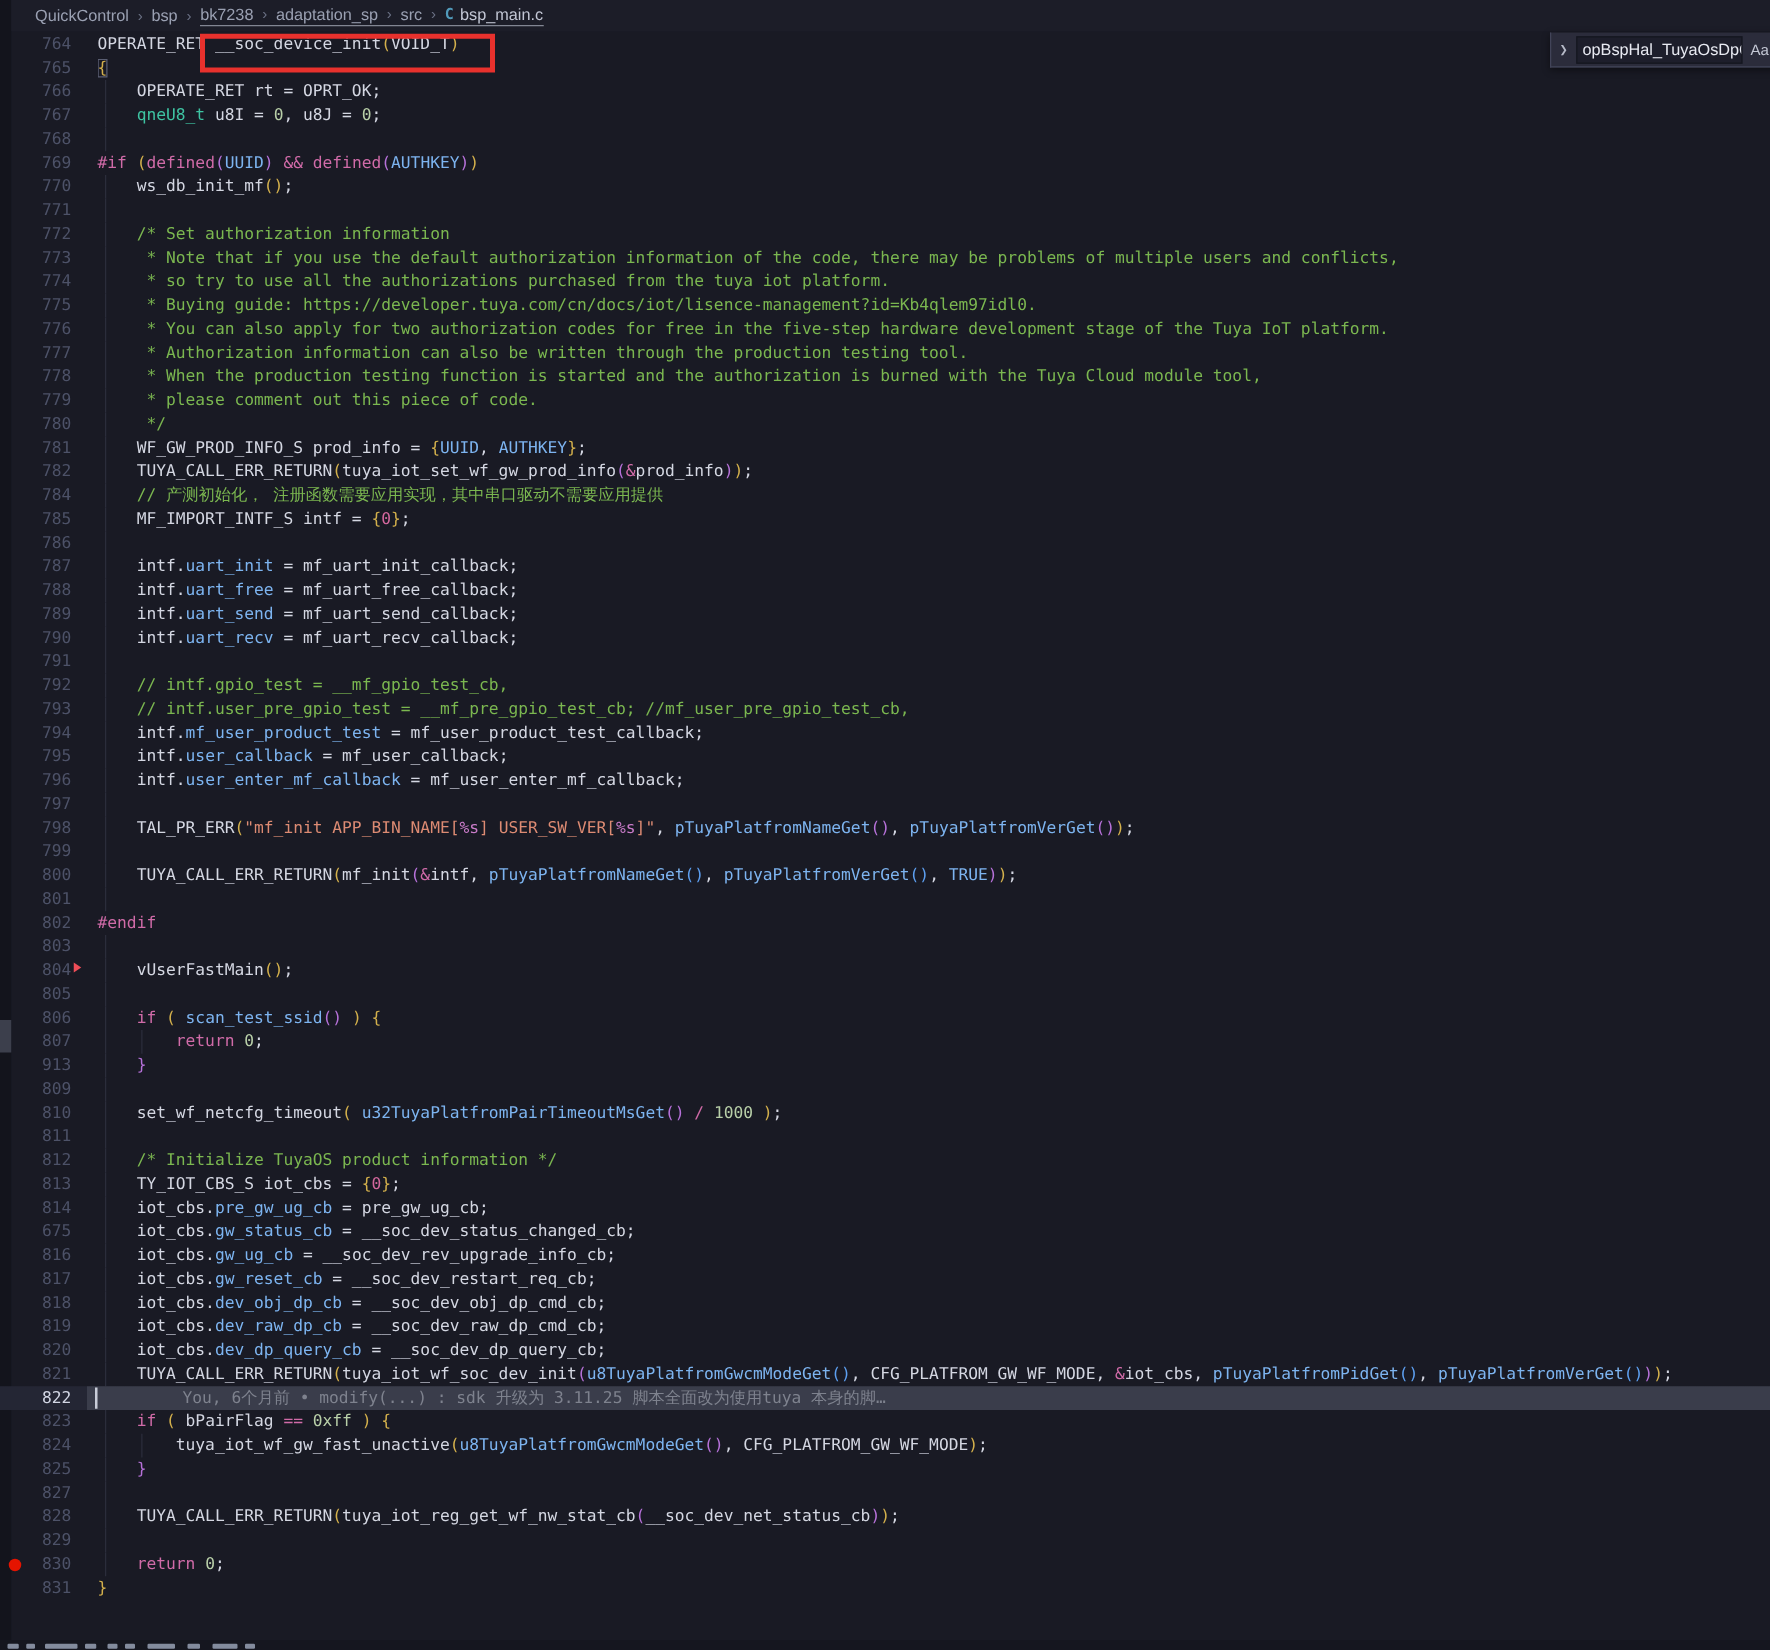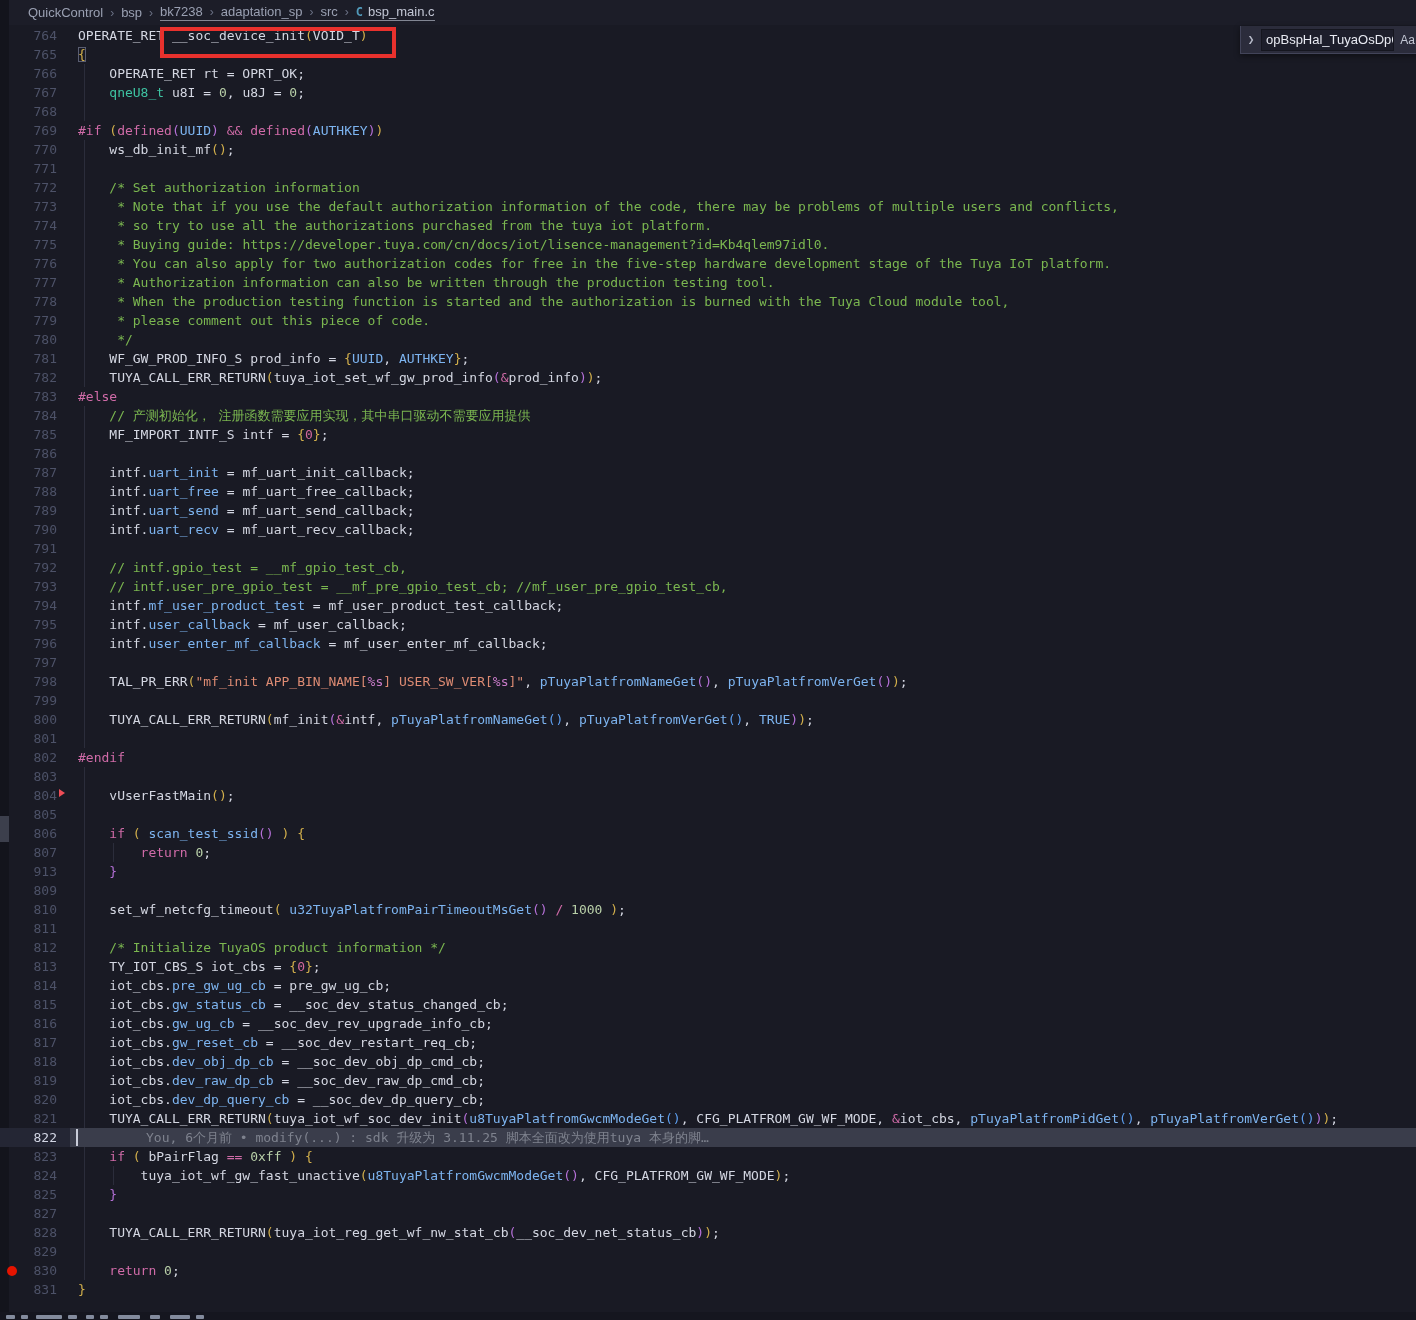--- a/index.html
+++ b/index.html
@@ -17,21 +17,21 @@
   .screen{position:relative;width:1416px;height:1320px;background:var(--editor_bg);
     font-family:"DejaVu Sans Mono",monospace;font-size:13px;overflow:hidden}
   .left-strip{position:absolute;left:0;top:0;width:9px;height:100%;background:#13141c}
   .left-thumb{position:absolute;left:0;top:816px;width:9px;height:26px;background:#3c3f4c}
   
   .breadcrumb{position:absolute;left:9px;top:0;right:0;height:25px;background:#1c1d28;
     font-family:"Liberation Sans",sans-serif;font-size:13px;color:#9aa0b2;
     display:flex;align-items:center;padding-left:19px;white-space:pre}
   .crumb{color:#9aa0b2;cursor:pointer}
   .crumb-sep{color:#6a7084;margin:0 7px;font-size:12px}
-  .crumb-tail{display:inline-flex;align-items:flex-end;border-bottom:1px solid rgba(215,220,235,.55);padding-bottom:1px}
+  .crumb-tail{display:inline-flex;align-items:flex-start;border-bottom:1px solid rgba(215,220,235,.55);padding-bottom:1px}
   .file-icon{color:#519aba;font-weight:bold;font-family:"DejaVu Sans Mono",monospace;margin-right:5px;font-size:12px}
   .file-name{color:#c2c6d4}
   
   .find-widget{position:absolute;top:26px;right:-6px;width:182px;height:28px;background:#2b2c3b;
     border:1px solid #424459;border-top:none;box-shadow:0 2px 6px rgba(0,0,0,.45);
     display:flex;align-items:center;z-index:7}
   .find-chev{width:20px;text-align:center;color:#b6bac8;font-size:11px;cursor:pointer;flex:0 0 auto}
   .find-input{flex:1;background:#1d1e2b;border:1px solid #15161f;color:#e8eaf2;height:22px;
     line-height:20px;padding:0 4px;font-family:"Liberation Sans",sans-serif;font-size:13px;
     white-space:nowrap;overflow:hidden}
@@ -94,21 +94,20 @@
       <div class="row"><span class="ln">773</span><span class="guide" style="left: 84px;"></span><span class="code"><span class="tk-cm">     * Note that if you use the default authorization information of the code, there may be problems of multiple users and conflicts,</span></span></div>
       <div class="row"><span class="ln">774</span><span class="guide" style="left: 84px;"></span><span class="code"><span class="tk-cm">     * so try to use all the authorizations purchased from the tuya iot platform.</span></span></div>
       <div class="row"><span class="ln">775</span><span class="guide" style="left: 84px;"></span><span class="code"><span class="tk-cm">     * Buying guide: </span><span class="tk-cu">https://developer.tuya.com/cn/docs/iot/lisence-management?id=Kb4qlem97idl0</span><span class="tk-cm">.</span></span></div>
       <div class="row"><span class="ln">776</span><span class="guide" style="left: 84px;"></span><span class="code"><span class="tk-cm">     * You can also apply for two authorization codes for free in the five-step hardware development stage of the Tuya IoT platform.</span></span></div>
       <div class="row"><span class="ln">777</span><span class="guide" style="left: 84px;"></span><span class="code"><span class="tk-cm">     * Authorization information can also be written through the production testing tool.</span></span></div>
       <div class="row"><span class="ln">778</span><span class="guide" style="left: 84px;"></span><span class="code"><span class="tk-cm">     * When the production testing function is started and the authorization is burned with the Tuya Cloud module tool,</span></span></div>
       <div class="row"><span class="ln">779</span><span class="guide" style="left: 84px;"></span><span class="code"><span class="tk-cm">     * please comment out this piece of code.</span></span></div>
       <div class="row"><span class="ln">780</span><span class="guide" style="left: 84px;"></span><span class="code"><span class="tk-cm">     */</span></span></div>
       <div class="row"><span class="ln">781</span><span class="guide" style="left: 84px;"></span><span class="code"><span class="tk-w">    WF_GW_PROD_INFO_S prod_info = </span><span class="tk-g1">{</span><span class="tk-bl">UUID</span><span class="tk-w">, </span><span class="tk-bl">AUTHKEY</span><span class="tk-g1">}</span><span class="tk-w">;</span></span></div>
       <div class="row"><span class="ln">782</span><span class="guide" style="left: 84px;"></span><span class="code"><span class="tk-w">    TUYA_CALL_ERR_RETURN</span><span class="tk-g1">(</span><span class="tk-w">tuya_iot_set_wf_gw_prod_info</span><span class="tk-g2">(</span><span class="tk-pk">&amp;</span><span class="tk-w">prod_info</span><span class="tk-g2">)</span><span class="tk-g1">)</span><span class="tk-w">;</span></span></div>
-      <div class="row"><span class="ln">783</span><span class="code"><span class="tk-pk">#else</span></span></div>
       <div class="row"><span class="ln">784</span><span class="guide" style="left: 84px;"></span><span class="code"><span class="tk-cm">    // 产测初始化， 注册函数需要应用实现，其中串口驱动不需要应用提供</span></span></div>
       <div class="row"><span class="ln">785</span><span class="guide" style="left: 84px;"></span><span class="code"><span class="tk-w">    MF_IMPORT_INTF_S intf = </span><span class="tk-g1">{</span><span class="tk-n2">0</span><span class="tk-g1">}</span><span class="tk-w">;</span></span></div>
       <div class="row"><span class="ln">786</span><span class="guide" style="left: 84px;"></span><span class="code"></span></div>
       <div class="row"><span class="ln">787</span><span class="guide" style="left: 84px;"></span><span class="code"><span class="tk-w">    intf.</span><span class="tk-bl">uart_init</span><span class="tk-w"> = mf_uart_init_callback;</span></span></div>
       <div class="row"><span class="ln">788</span><span class="guide" style="left: 84px;"></span><span class="code"><span class="tk-w">    intf.</span><span class="tk-bl">uart_free</span><span class="tk-w"> = mf_uart_free_callback;</span></span></div>
       <div class="row"><span class="ln">789</span><span class="guide" style="left: 84px;"></span><span class="code"><span class="tk-w">    intf.</span><span class="tk-bl">uart_send</span><span class="tk-w"> = mf_uart_send_callback;</span></span></div>
       <div class="row"><span class="ln">790</span><span class="guide" style="left: 84px;"></span><span class="code"><span class="tk-w">    intf.</span><span class="tk-bl">uart_recv</span><span class="tk-w"> = mf_uart_recv_callback;</span></span></div>
       <div class="row"><span class="ln">791</span><span class="guide" style="left: 84px;"></span><span class="code"></span></div>
       <div class="row"><span class="ln">792</span><span class="guide" style="left: 84px;"></span><span class="code"><span class="tk-cm">    // intf.gpio_test = __mf_gpio_test_cb,</span></span></div>
       <div class="row"><span class="ln">793</span><span class="guide" style="left: 84px;"></span><span class="code"><span class="tk-cm">    // intf.user_pre_gpio_test = __mf_pre_gpio_test_cb; //mf_user_pre_gpio_test_cb,</span></span></div>
@@ -126,21 +125,21 @@
       <div class="row"><span class="ln">805</span><span class="guide" style="left: 84px;"></span><span class="code"></span></div>
       <div class="row"><span class="ln">806</span><span class="guide" style="left: 84px;"></span><span class="code"><span class="tk-pk">    if</span><span class="tk-w"> </span><span class="tk-g1">(</span><span class="tk-w"> </span><span class="tk-bl">scan_test_ssid</span><span class="tk-g2">()</span><span class="tk-w"> </span><span class="tk-g1">)</span><span class="tk-w"> </span><span class="tk-g1">{</span></span></div>
       <div class="row"><span class="ln">807</span><span class="guide" style="left: 84px;"></span><span class="guide" style="left: 113px;"></span><span class="code"><span class="tk-pk">        return</span><span class="tk-w"> </span><span class="tk-nu">0</span><span class="tk-w">;</span></span></div>
       <div class="row"><span class="ln">913</span><span class="guide" style="left: 84px;"></span><span class="code"><span class="tk-g2">    }</span></span></div>
       <div class="row"><span class="ln">809</span><span class="guide" style="left: 84px;"></span><span class="code"></span></div>
       <div class="row"><span class="ln">810</span><span class="guide" style="left: 84px;"></span><span class="code"><span class="tk-w">    set_wf_netcfg_timeout</span><span class="tk-g1">(</span><span class="tk-w"> </span><span class="tk-bl">u32TuyaPlatfromPairTimeoutMsGet</span><span class="tk-g2">()</span><span class="tk-w"> </span><span class="tk-pk">/</span><span class="tk-w"> </span><span class="tk-nu">1000</span><span class="tk-w"> </span><span class="tk-g1">)</span><span class="tk-w">;</span></span></div>
       <div class="row"><span class="ln">811</span><span class="guide" style="left: 84px;"></span><span class="code"></span></div>
       <div class="row"><span class="ln">812</span><span class="guide" style="left: 84px;"></span><span class="code"><span class="tk-cm">    /* Initialize TuyaOS product information */</span></span></div>
       <div class="row"><span class="ln">813</span><span class="guide" style="left: 84px;"></span><span class="code"><span class="tk-w">    TY_IOT_CBS_S iot_cbs = </span><span class="tk-g1">{</span><span class="tk-n2">0</span><span class="tk-g1">}</span><span class="tk-w">;</span></span></div>
       <div class="row"><span class="ln">814</span><span class="guide" style="left: 84px;"></span><span class="code"><span class="tk-w">    iot_cbs.</span><span class="tk-bl">pre_gw_ug_cb</span><span class="tk-w"> = pre_gw_ug_cb;</span></span></div>
-      <div class="row"><span class="ln">815</span><span class="guide" style="left: 84px;"></span><span class="code"><span class="tk-w">    iot_cbs.</span><span class="tk-bl">gw_status_cb</span><span class="tk-w"> = __soc_dev_status_changed_cb;</span></span></div>
+      <div class="row"><span class="ln">675</span><span class="guide" style="left: 84px;"></span><span class="code"><span class="tk-w">    iot_cbs.</span><span class="tk-bl">gw_status_cb</span><span class="tk-w"> = __soc_dev_status_changed_cb;</span></span></div>
       <div class="row"><span class="ln">816</span><span class="guide" style="left: 84px;"></span><span class="code"><span class="tk-w">    iot_cbs.</span><span class="tk-bl">gw_ug_cb</span><span class="tk-w"> = __soc_dev_rev_upgrade_info_cb;</span></span></div>
       <div class="row"><span class="ln">817</span><span class="guide" style="left: 84px;"></span><span class="code"><span class="tk-w">    iot_cbs.</span><span class="tk-bl">gw_reset_cb</span><span class="tk-w"> = __soc_dev_restart_req_cb;</span></span></div>
       <div class="row"><span class="ln">818</span><span class="guide" style="left: 84px;"></span><span class="code"><span class="tk-w">    iot_cbs.</span><span class="tk-bl">dev_obj_dp_cb</span><span class="tk-w"> = __soc_dev_obj_dp_cmd_cb;</span></span></div>
       <div class="row"><span class="ln">819</span><span class="guide" style="left: 84px;"></span><span class="code"><span class="tk-w">    iot_cbs.</span><span class="tk-bl">dev_raw_dp_cb</span><span class="tk-w"> = __soc_dev_raw_dp_cmd_cb;</span></span></div>
       <div class="row"><span class="ln">820</span><span class="guide" style="left: 84px;"></span><span class="code"><span class="tk-w">    iot_cbs.</span><span class="tk-bl">dev_dp_query_cb</span><span class="tk-w"> = __soc_dev_dp_query_cb;</span></span></div>
       <div class="row"><span class="ln">821</span><span class="guide" style="left: 84px;"></span><span class="code"><span class="tk-w">    TUYA_CALL_ERR_RETURN</span><span class="tk-g1">(</span><span class="tk-w">tuya_iot_wf_soc_dev_init</span><span class="tk-g2">(</span><span class="tk-bl">u8TuyaPlatfromGwcmModeGet</span><span class="tk-g3">()</span><span class="tk-w">, CFG_PLATFROM_GW_WF_MODE, </span><span class="tk-pk">&amp;</span><span class="tk-w">iot_cbs, </span><span class="tk-bl">pTuyaPlatfromPidGet</span><span class="tk-g3">()</span><span class="tk-w">, </span><span class="tk-bl">pTuyaPlatfromVerGet</span><span class="tk-g3">()</span><span class="tk-g2">)</span><span class="tk-g1">)</span><span class="tk-w">;</span></span></div>
       <div class="row current"><span class="ln">822</span><span class="code"></span><span class="cursor"></span><span class="blame">You, 6个月前 • modify(...) : sdk 升级为 3.11.25 脚本全面改为使用tuya 本身的脚…</span></div>
       <div class="row"><span class="ln">823</span><span class="guide" style="left: 84px;"></span><span class="code"><span class="tk-pk">    if</span><span class="tk-w"> </span><span class="tk-g1">(</span><span class="tk-w"> bPairFlag </span><span class="tk-pk">==</span><span class="tk-w"> </span><span class="tk-nu">0xff</span><span class="tk-w"> </span><span class="tk-g1">)</span><span class="tk-w"> </span><span class="tk-g1">{</span></span></div>
       <div class="row"><span class="ln">824</span><span class="guide" style="left: 84px;"></span><span class="guide" style="left: 113px;"></span><span class="code"><span class="tk-w">        tuya_iot_wf_gw_fast_unactive</span><span class="tk-g1">(</span><span class="tk-bl">u8TuyaPlatfromGwcmModeGet</span><span class="tk-g2">()</span><span class="tk-w">, CFG_PLATFROM_GW_WF_MODE</span><span class="tk-g1">)</span><span class="tk-w">;</span></span></div>
       <div class="row"><span class="ln">825</span><span class="guide" style="left: 84px;"></span><span class="code"><span class="tk-g2">    }</span></span></div>

